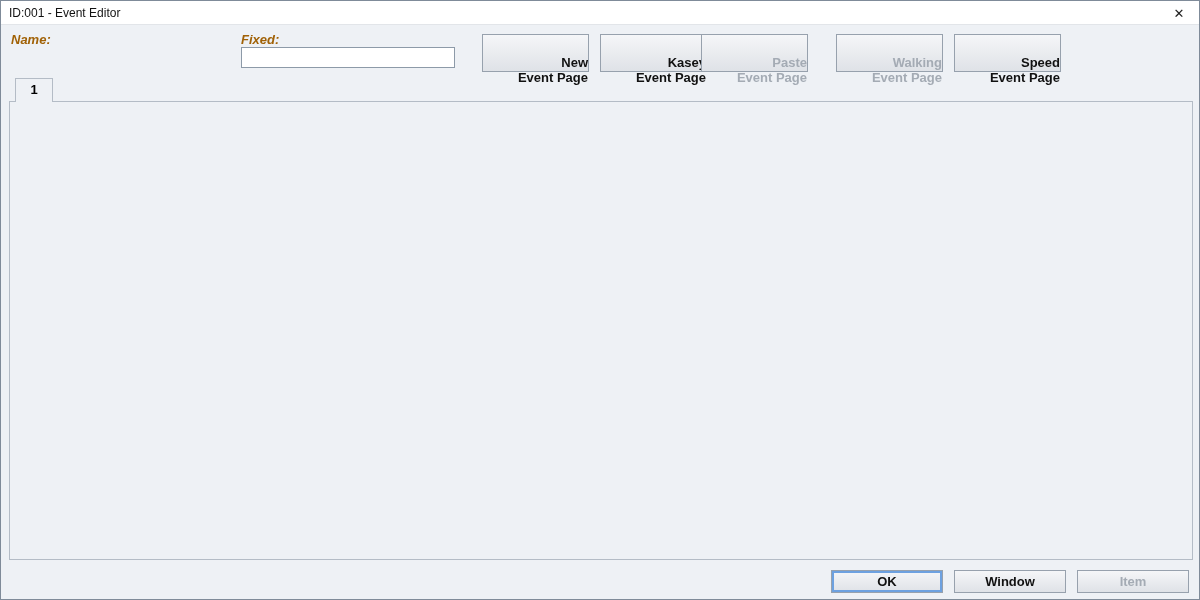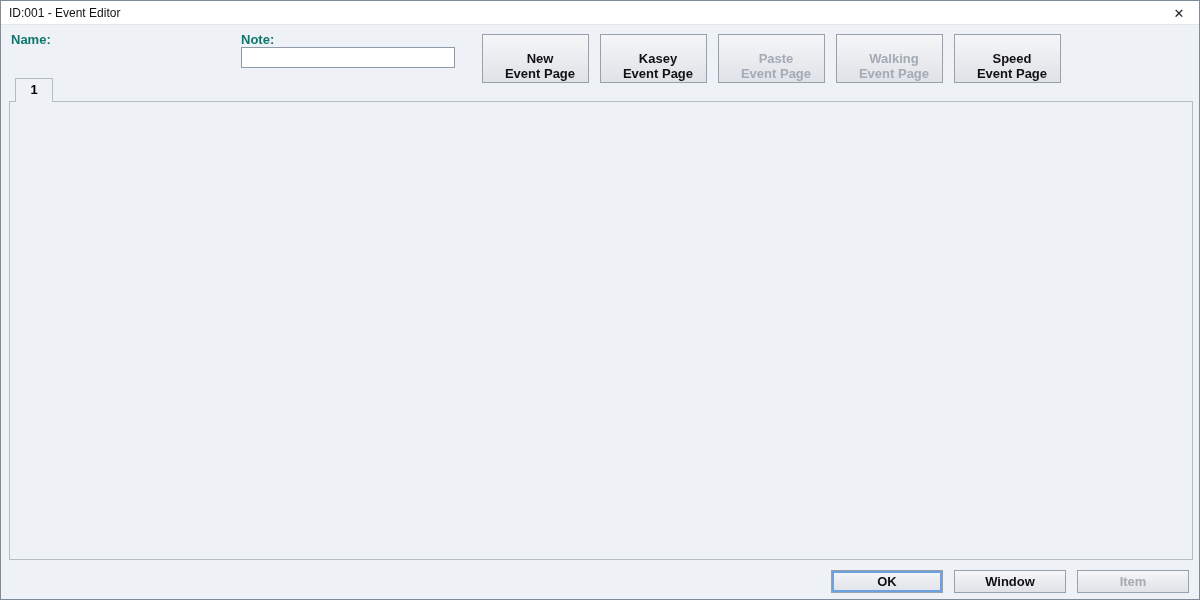--- a/index.html
+++ b/index.html
@@ -7,29 +7,29 @@
   body { font-family:"Liberation Sans", sans-serif; }
   #window { position:relative; width:1200px; height:600px; background:#eef1f5;
             border:1px solid #7f8b99; overflow:hidden; }
 
   .titlebar { position:absolute; left:0; top:0; width:100%; height:24px; background:#ffffff;
               border-bottom:1px solid #e2e5e9; display:flex; align-items:center;
               padding:8px 8px; font-size:12px; color:#111; }
   .closebtn { position:absolute; right:10px; top:2px; width:20px; height:20px; display:flex;
               align-items:center; justify-content:center; font-size:13px; color:#222; cursor:pointer; }
 
-  .lbl { position:absolute; font-size:13px; font-weight:700; color:#0f766e; }
+  .lbl { position:absolute; font-size:13px; font-weight:700; color:#a16207;font-style:italic; }
   .txt-input { position:absolute; height:21px; background:#fff; border:1px solid #8d9aa8;
                font-family:"Liberation Mono", monospace; font-size:13px; padding:1px 5px; color:#111; }
 
-  .pagebtn { position:absolute; top:33px; width:107px; height:49px;
+  .pagebtn { position:absolute; top:33px; width:107px; height:38px;
              background:linear-gradient(#f5f6f8,#dfe2e7); border:1px solid #97a1ad;
              font-family:"Liberation Sans", sans-serif;
-             font-weight:700; font-size:13px; color:#111; text-align:center;
-             padding:14px 0 0 9px; line-height:15px; }
+             font-weight:700; font-size:13px; color:#111; text-align:right;
+             padding:20px 0 0 9px; line-height:15px; }
   .pagebtn.disabled { color:#a4abb4; }
   .pagebtn span { display:block; }
 
   .tab { position:absolute; left:14px; top:77px; width:38px; height:24px; background:#eef1f5;
          border:1px solid #b4bcc6; border-bottom:none; z-index:3; text-align:center;
          font-size:13px; font-weight:700; line-height:22px; }
   .panel { position:absolute; left:8px; top:100px; width:1184px; height:459px;
            border:1px solid #b4bcc6; background:#eef1f5; z-index:1; }
 
   .group { position:absolute; border:1px solid #c2c9d3; }
@@ -89,32 +89,32 @@
 <body>
 
 <div id="window">
 
   <div class="titlebar">
     <span>ID:001 - Event Editor</span>
     <span class="closebtn">✕</span>
   </div>
 
   <span class="lbl" style="left:10px;top:31px;">Name:</span>
-  <span class="lbl" style="left:240px;top:31px;">Note:</span>
+  <span class="lbl" style="left:240px;top:31px;">Fixed:</span>
   <input class="txt-input" style="left: 240px; top: 46px; width: 214px;" value="">
 
   <button class="pagebtn" style="left:481px;">
     <span>New</span>
     <span>Event Page</span>
   </button>
   <button class="pagebtn" style="left:599px;">
     <span>Kasey</span>
     <span>Event Page</span>
   </button>
-  <button class="pagebtn disabled" style="left:717px;">
+  <button class="pagebtn disabled" style="left:700px;">
     <span>Paste</span>
     <span>Event Page</span>
   </button>
   <button class="pagebtn disabled" style="left:835px;">
     <span>Walking</span>
     <span>Event Page</span>
   </button>
   <button class="pagebtn" style="left:953px;">
     <span>Speed</span>
     <span>Event Page</span>

